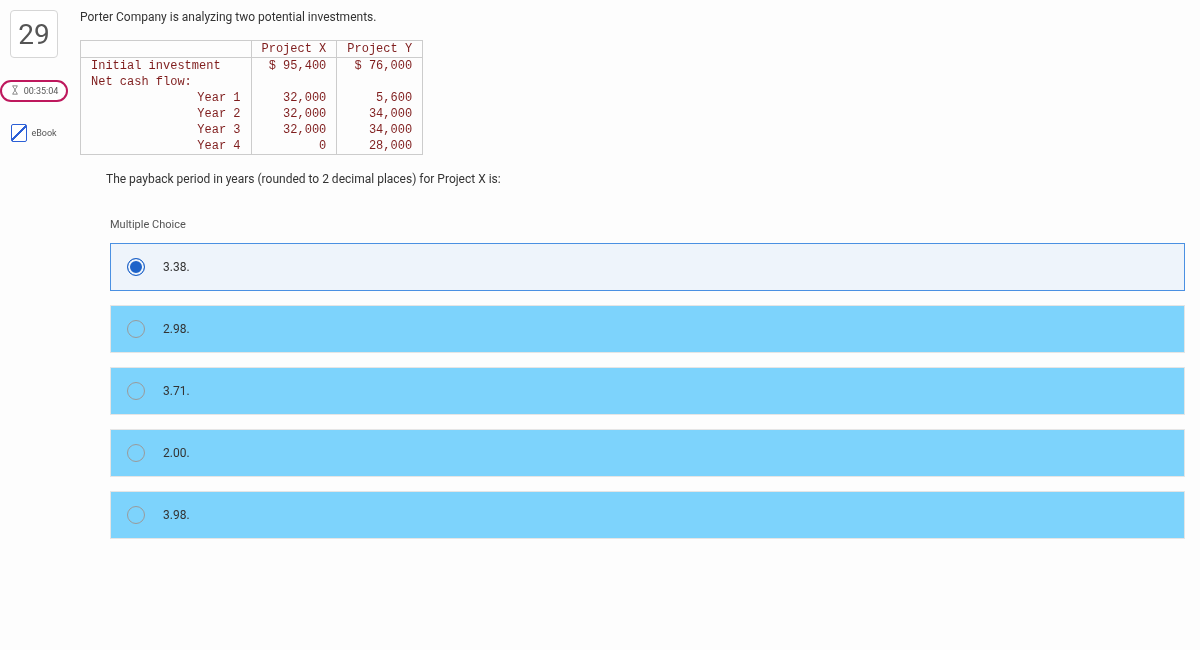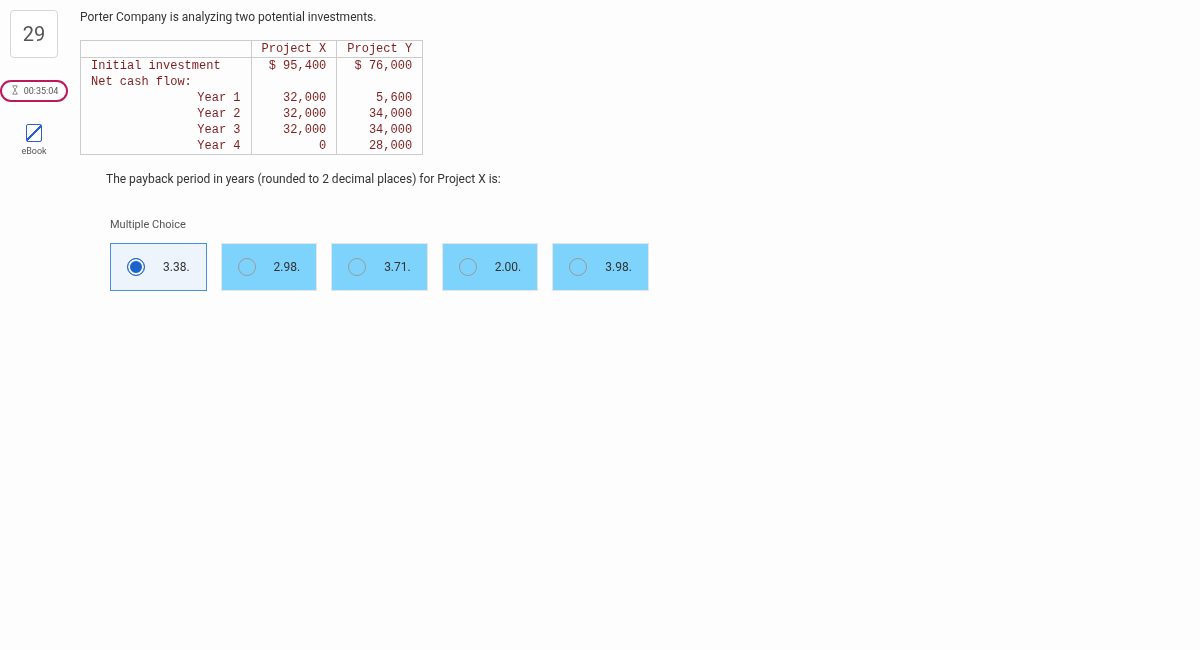--- a/index.html
+++ b/index.html
@@ -18,37 +18,37 @@
     display: flex;
     flex-direction: column;
     align-items: center;
     gap: 22px;
   }
   .qnum {
     width: 48px; height: 48px;
     border: 1px solid #d6d6d6;
     border-radius: 4px;
     display: flex; align-items: center; justify-content: center;
-    font-size: 20px; font-weight: 400;
+    font-size: 28px; font-weight: 400;
     color: #555;
     background: #fff;
   }
   .timer {
     display: flex; align-items: center;
     gap: 4px;
     border: 2px solid #be185d;
     border-radius: 12px;
     padding: 3px 8px;
     font-size: 9px;
     color: #555;
     background: #fff;
   }
   .timer svg { width: 10px; height: 10px; }
   .ebook {
-    display: flex; flex-direction: column; align-items: center; gap: 4px;
+    display: flex; flex-direction: row; align-items: center; gap: 4px;
     font-size: 9px; color: #555;
   }
   .ebook-icon {
     width: 16px; height: 18px;
     border: 1.5px solid #2b5fd6;
     border-radius: 2px;
     background: linear-gradient(135deg, #fff 0 45%, #2b5fd6 45% 55%, #fff 55% 100%);
   }
   .main {
     flex: 1;
@@ -85,21 +85,21 @@
     font-size: 12px;
     margin-top: 4px;
     margin-left: 26px;
   }
   .mc-label {
     font-size: 11px;
     color: #555;
     margin: 32px 0 12px 30px;
   }
   .choices {
-    display: flex; flex-direction: row;
+    display: flex; flex-direction: column;
     gap: 14px;
     margin-left: 30px;
     margin-right: 5px;
   }
   .choice {
     background: #7dd3fc;
     border: 1px solid #e5e5e5;
     padding: 14px 16px;
     display: flex; align-items: center;
     gap: 18px;

